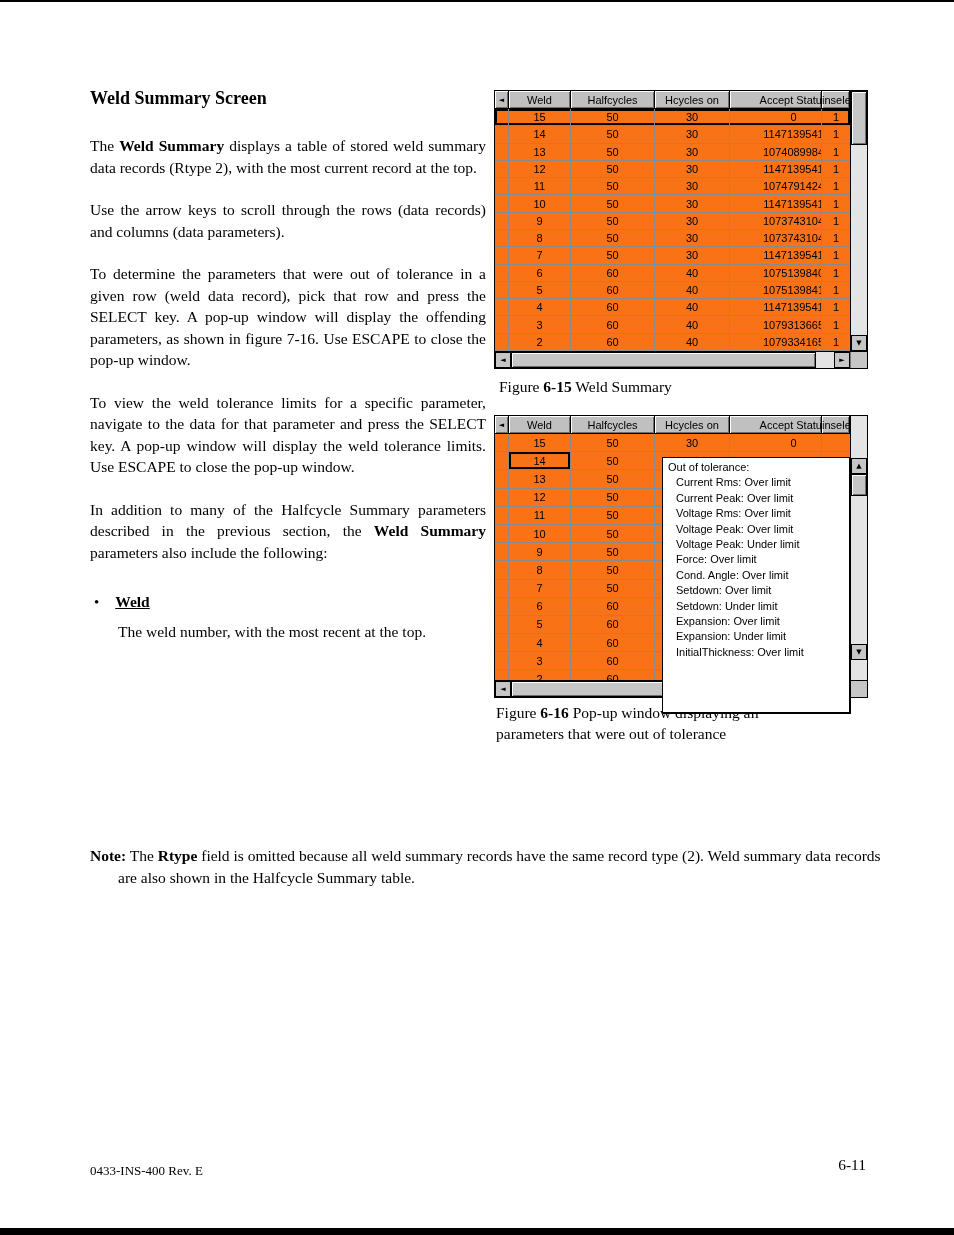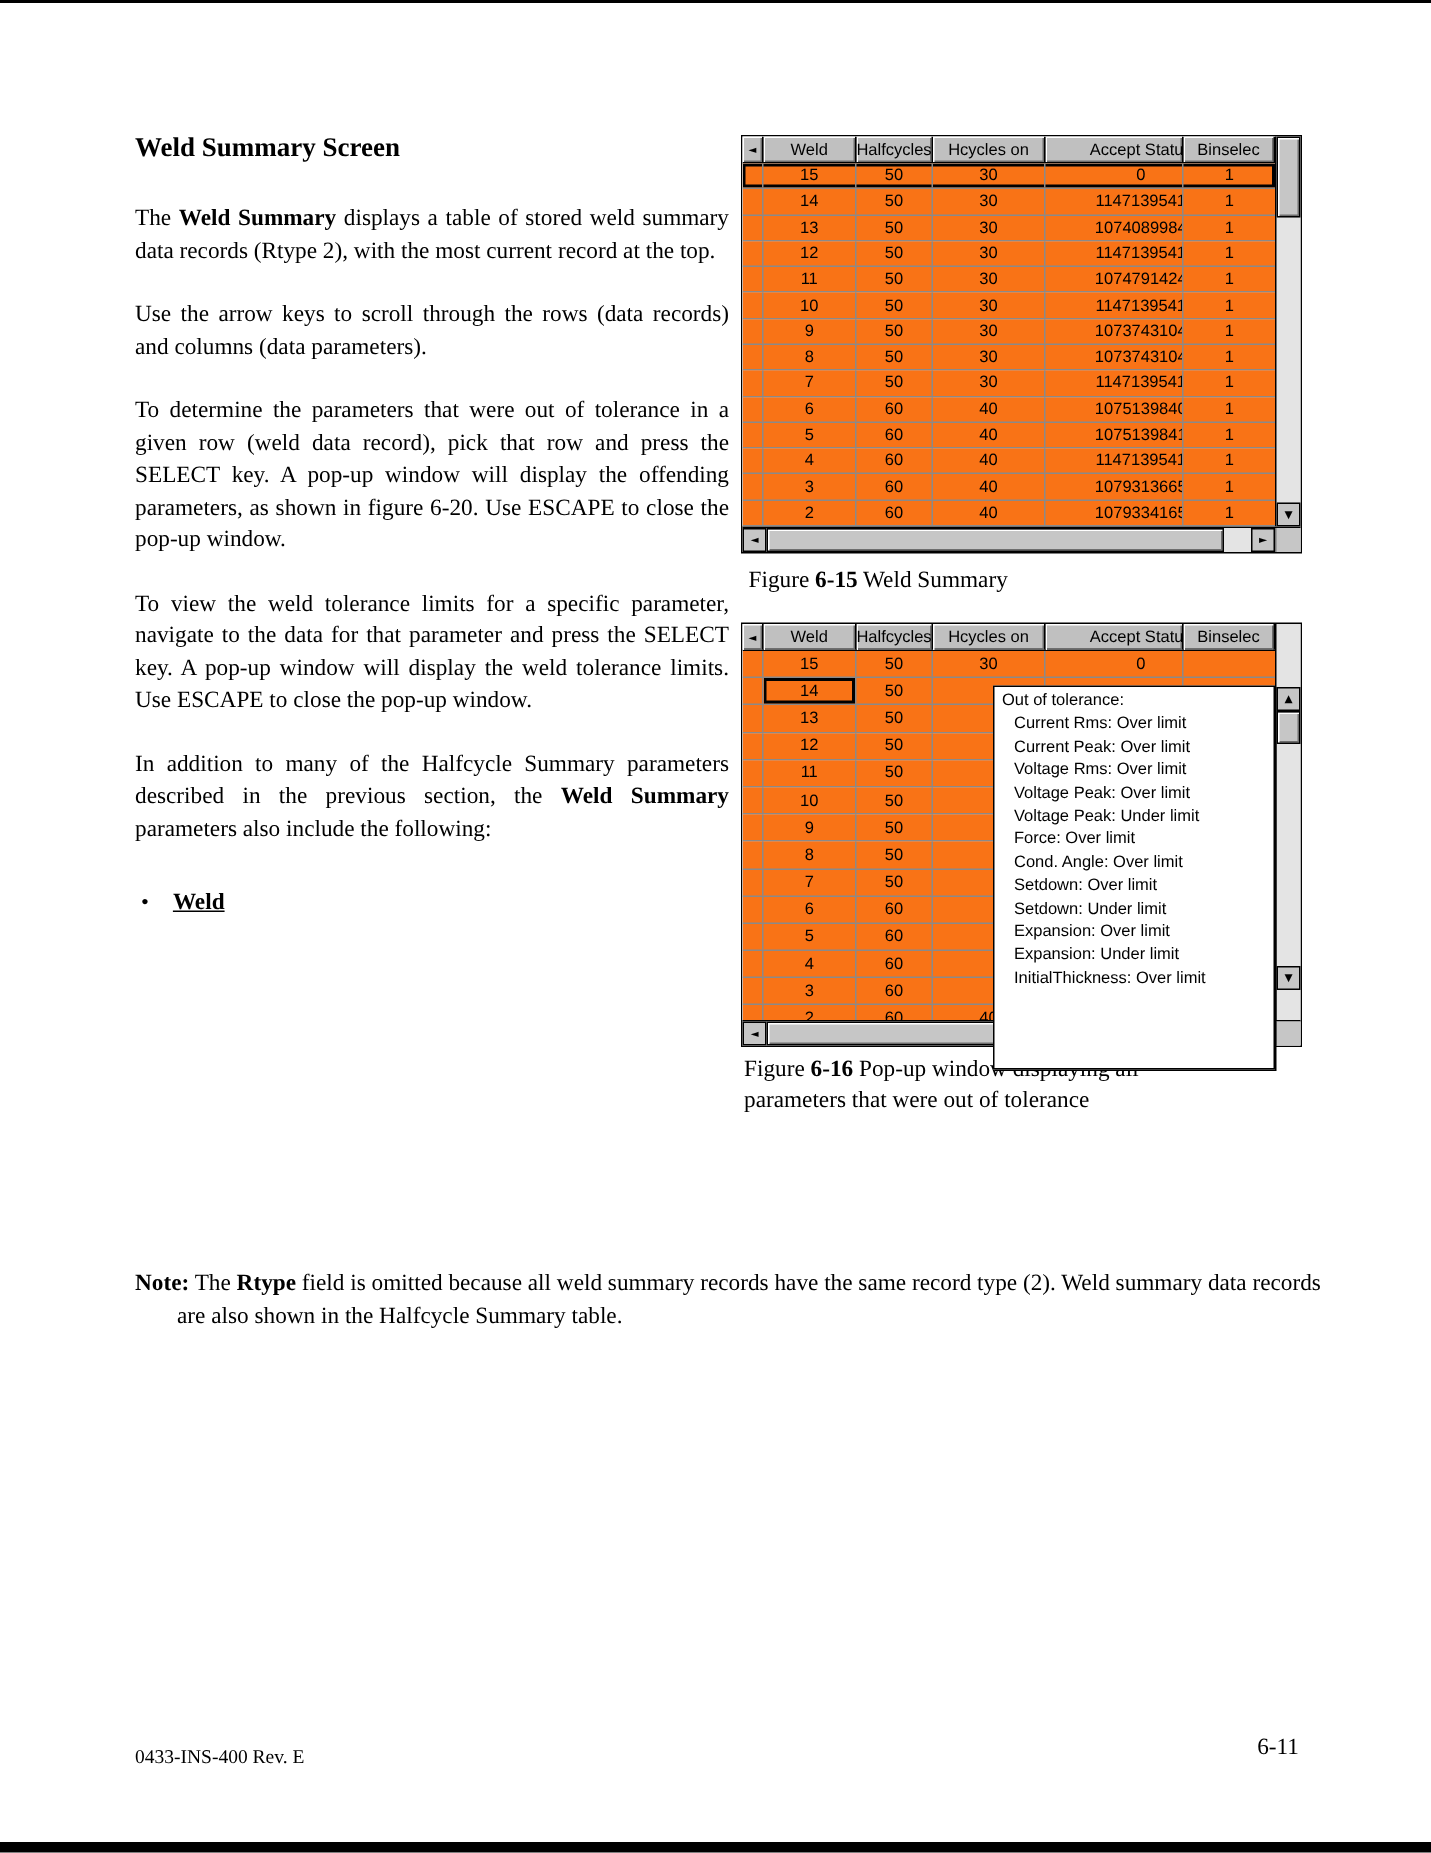--- a/index.html
+++ b/index.html
@@ -37,21 +37,21 @@
   .tbl-header .cell{box-shadow:inset 1px 1px 0 #fff, inset -1px -1px 0 #6e6e6e;border-right:1px solid #000;}
   .tbl-rows{height:calc(100% - 18px);display:flex;flex-direction:column;overflow:hidden;}
   .tbl-row{display:flex;box-sizing:border-box;border-bottom:1px solid #8a8a8a;
            font-family:"Liberation Sans",sans-serif;font-size:11px;background:#f97316;}
   .fig15 .tbl-row{flex:1 1 auto;min-height:0;}
   .fig16 .tbl-row{flex:none;height:18.2px;}
   .cell{display:flex;align-items:center;justify-content:center;box-sizing:border-box;overflow:hidden;
         border-right:1px solid #8a8a8a;white-space:nowrap;}
   .col-a{width:14px;}
   .col-0{width:62px;}
-  .col-1{width:51px;}
+  .col-1{width:84px;}
   .col-2{width:75px;}
   .col-3{width:92px;padding-left:36px;}
   .col-4{flex:1;border-right:none;}
   .hdr-arrow{font-family:"DejaVu Sans",sans-serif;font-size:7px;}
   .sel-row{box-shadow:inset 0 0 0 2px #000;}
   .sel-cell{box-shadow:inset 0 0 0 2px #000;}
 
   
   .vscroll{position:absolute;right:0;top:0;bottom:17px;width:17px;background:#e4e4e4;border-left:1px solid #000;box-sizing:border-box;}
   .hscroll{position:absolute;left:0;right:0;bottom:0;height:17px;background:#e4e4e4;border-top:1px solid #000;box-sizing:border-box;display:flex;align-items:stretch;}
@@ -81,25 +81,26 @@
 <body>
 
 <div class="page">
   <div class="scan-edge top"></div>
   <div class="scan-edge bottom"></div>
 
   <div class="text-col">
     <h1 class="title">Weld Summary Screen</h1>
     <p class="bodytext"><span>The </span><span style="font-weight: bold;">Weld Summary</span><span> displays a table of stored weld summary data records (Rtype 2), with the most current record at the top.</span></p>
     <p class="bodytext"><span>Use the arrow keys to scroll through the rows (data records) and columns (data parameters).</span></p>
-    <p class="bodytext"><span>To determine the parameters that were out of tolerance in a given row (weld data record), pick that row and press the SELECT key. A pop-up window will display the offending parameters, as shown in figure 6-20. Use ESCAPE to close the pop-up window.</span></p>
+    <p class="bodytext"><span>To determine the parameters that were out of tolerance in a given row (weld data record), pick that row and press the SELECT key. A pop-up window will display the offending parameters, as shown in figure 7-16. Use ESCAPE to close the pop-up window.</span></p>
     <p class="bodytext"><span>To view the weld tolerance limits for a specific parameter, navigate to the data for that parameter and press the SELECT key. A pop-up window will display the weld tolerance limits. Use ESCAPE to close the pop-up window.</span></p>
     <p class="bodytext"><span>In addition to many of the Halfcycle Summary parameters described in the previous section, the </span><span style="font-weight: bold;">Weld Summary</span><span> parameters also include the following:</span></p>
     <div class="bullet-item">
       <span class="bullet-dot">•</span><span class="bullet-heading">Weld</span>
+      <div class="bullet-body">The weld number, with the most recent at the top.</div>
     </div>
   </div>
 
 
   <div class="note"><span style="font-weight: bold;">Note:</span><span> The </span><span style="font-weight: bold;">Rtype</span><span> field is omitted because all weld summary records have the same record type (2). Weld summary data records are also shown in the Halfcycle Summary table.</span></div>
 
   <div class="shot fig15">
     <div class="tbl-main">
       <div class="tbl-header" id="f15-header">
           <div class="cell col-a hdr-arrow">◄</div>

